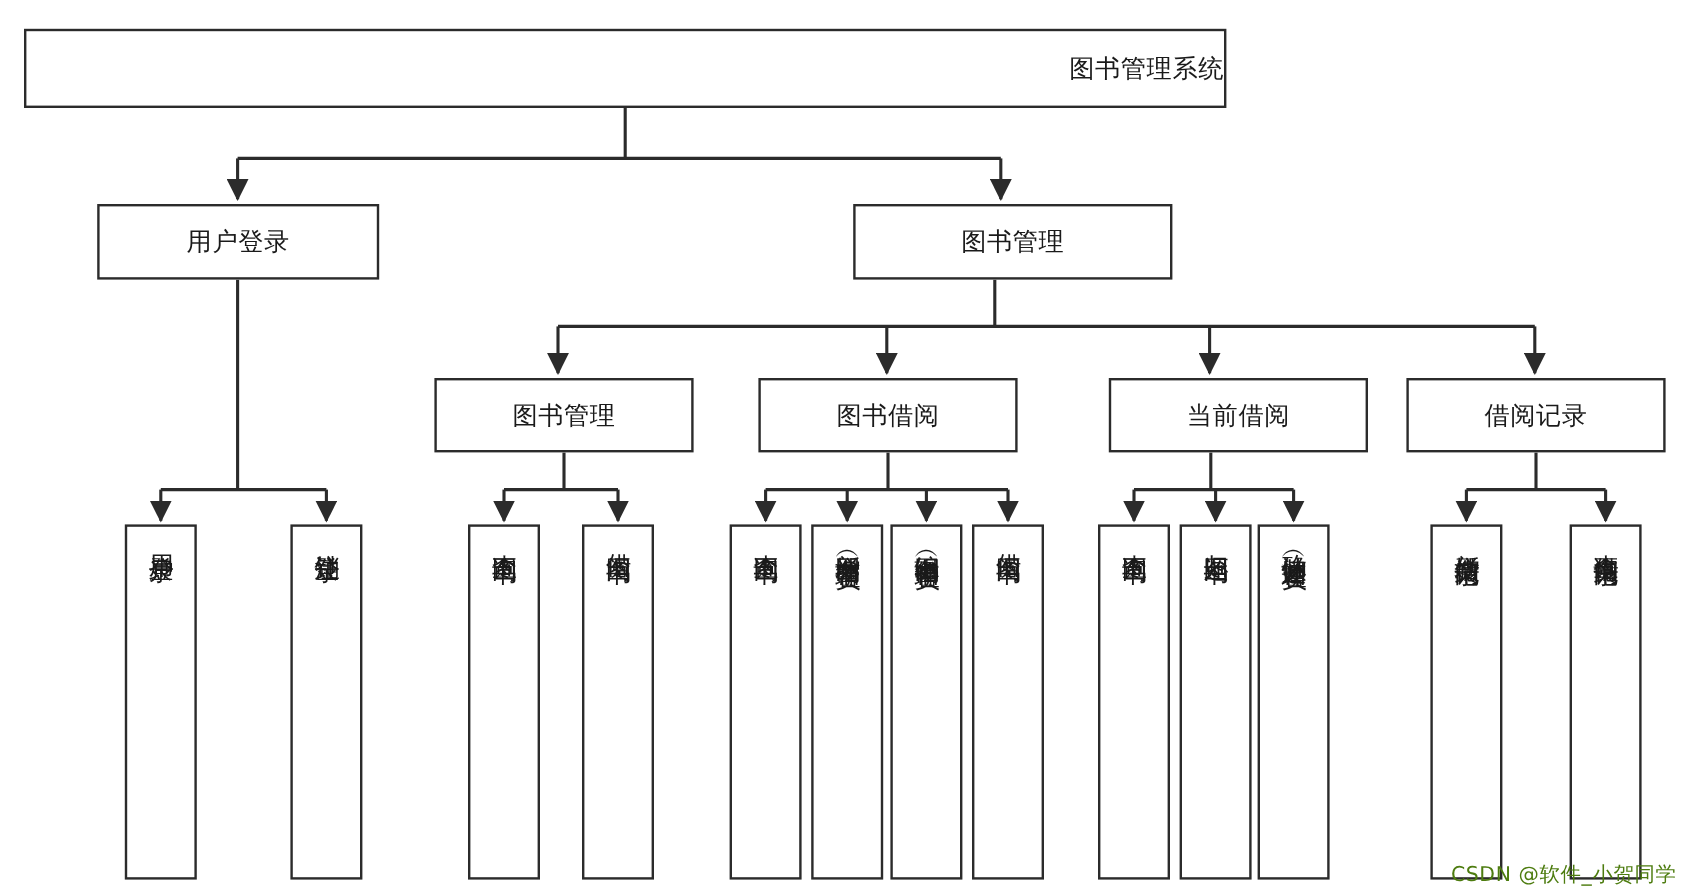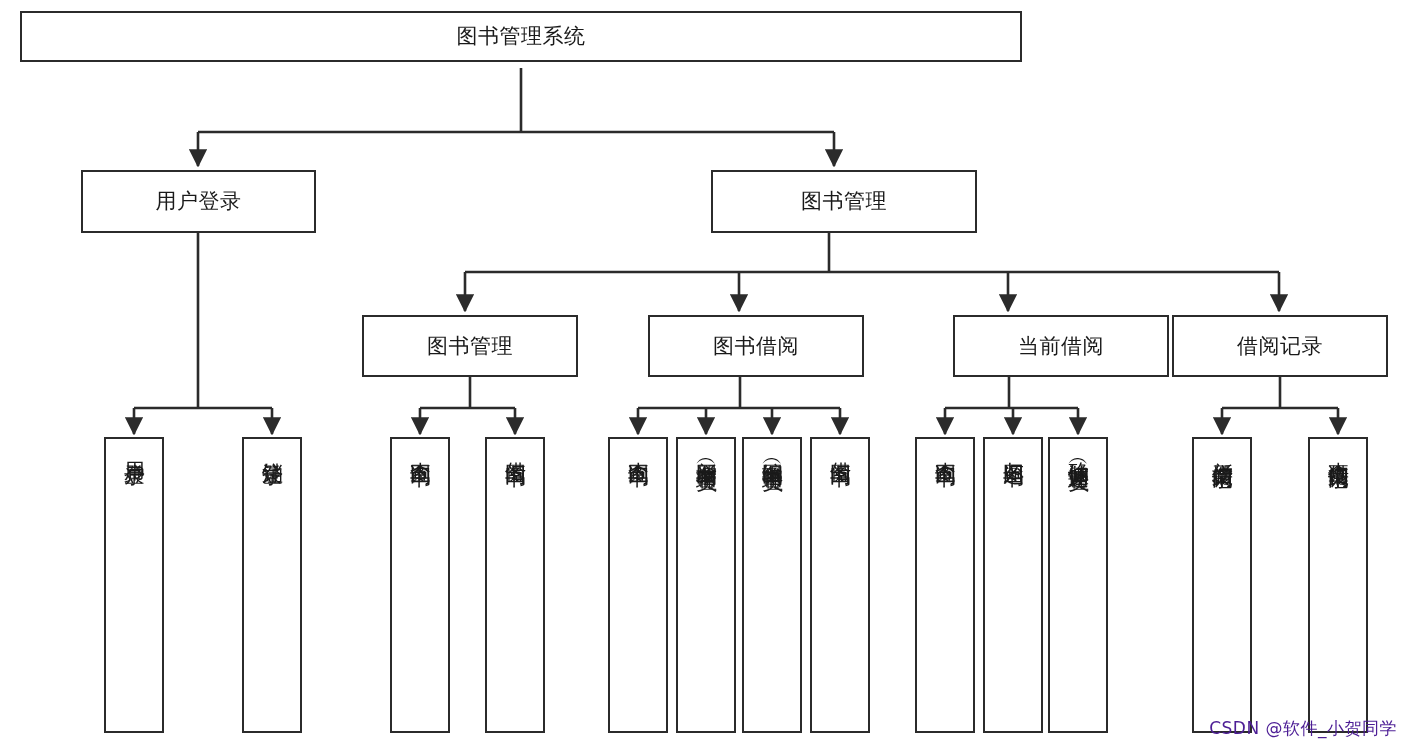--- a/index.html
+++ b/index.html
@@ -53,21 +53,21 @@
     text-orientation: upright;
     font-size: 21px;
     letter-spacing: 1.5px;
     line-height: 1;
   }
   #watermark {
     position: absolute;
     right: 8px;
     bottom: 7px;
     font-size: 17px;
-    color: #4c1d95;
+    color: #4d7c0f;
     letter-spacing: 0.5px;
     user-select: none;
     white-space: pre;
   }
 </style>
 </head>
 <body>
 
 <div id="canvas">
 
@@ -114,38 +114,38 @@
       <path d="M 1013 408 L 1013 434" marker-end="url(#arrow)"></path>
       <path d="M 1078 408 L 1078 434" marker-end="url(#arrow)"></path>
 
       <path d="M 1280 377 L 1280 408"></path>
       <path d="M 1222 408 L 1338 408"></path>
       <path d="M 1222 408 L 1222 434" marker-end="url(#arrow)"></path>
       <path d="M 1338 408 L 1338 434" marker-end="url(#arrow)"></path>
     </g>
   </svg>
 
-  <div class="node horiz" style="left:20px; top:11px; width:1002px; height:51px;">
+  <div class="node horiz" style="left:20px; top:24px; width:1002px; height:66px;justify-content:flex-end;">
     <span class="label">图书管理系统</span>
   </div>
 
   <div class="node horiz" style="left:81px; top:170px; width:235px; height:63px;">
     <span class="label">用户登录</span>
   </div>
   <div class="node horiz" style="left:711px; top:170px; width:266px; height:63px;">
     <span class="label">图书管理</span>
   </div>
 
   <div class="node horiz" style="left:362px; top:315px; width:216px; height:62px;">
     <span class="label">图书管理</span>
   </div>
-  <div class="node horiz" style="left:632px; top:315px; width:216px; height:62px;margin-left:16px;">
+  <div class="node horiz" style="left:632px; top:315px; width:216px; height:62px;">
     <span class="label">图书借阅</span>
   </div>
-  <div class="node horiz" style="left:953px; top:315px; width:216px; height:62px;">
+  <div class="node horiz" style="left:924px; top:315px; width:216px; height:62px;">
     <span class="label">当前借阅</span>
   </div>
   <div class="node horiz" style="left:1172px; top:315px; width:216px; height:62px;">
     <span class="label">借阅记录</span>
   </div>
 
   <div class="node vert" style="left:104px; top:437px; width:60px; height:296px;">
     <span class="label">用户登录</span>
   </div>
   <div class="node vert" style="left:242px; top:437px; width:60px; height:296px;">

